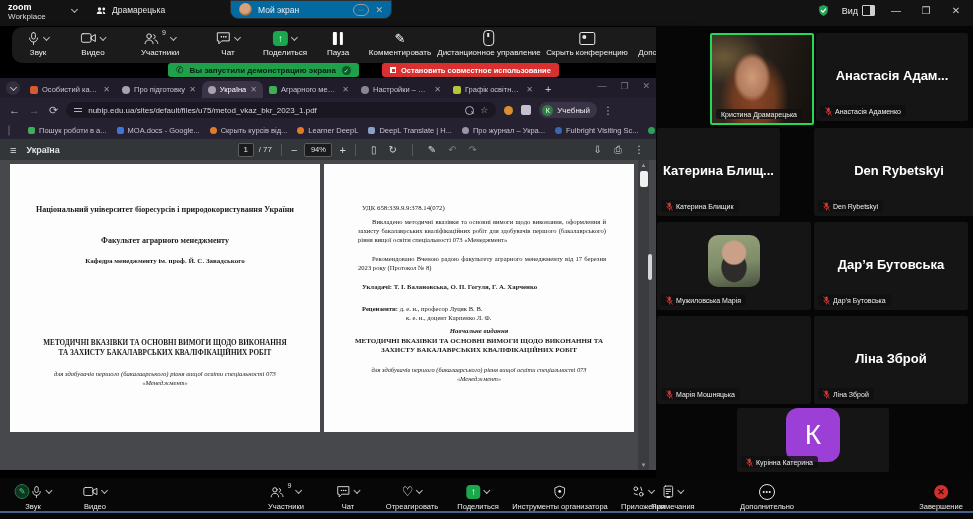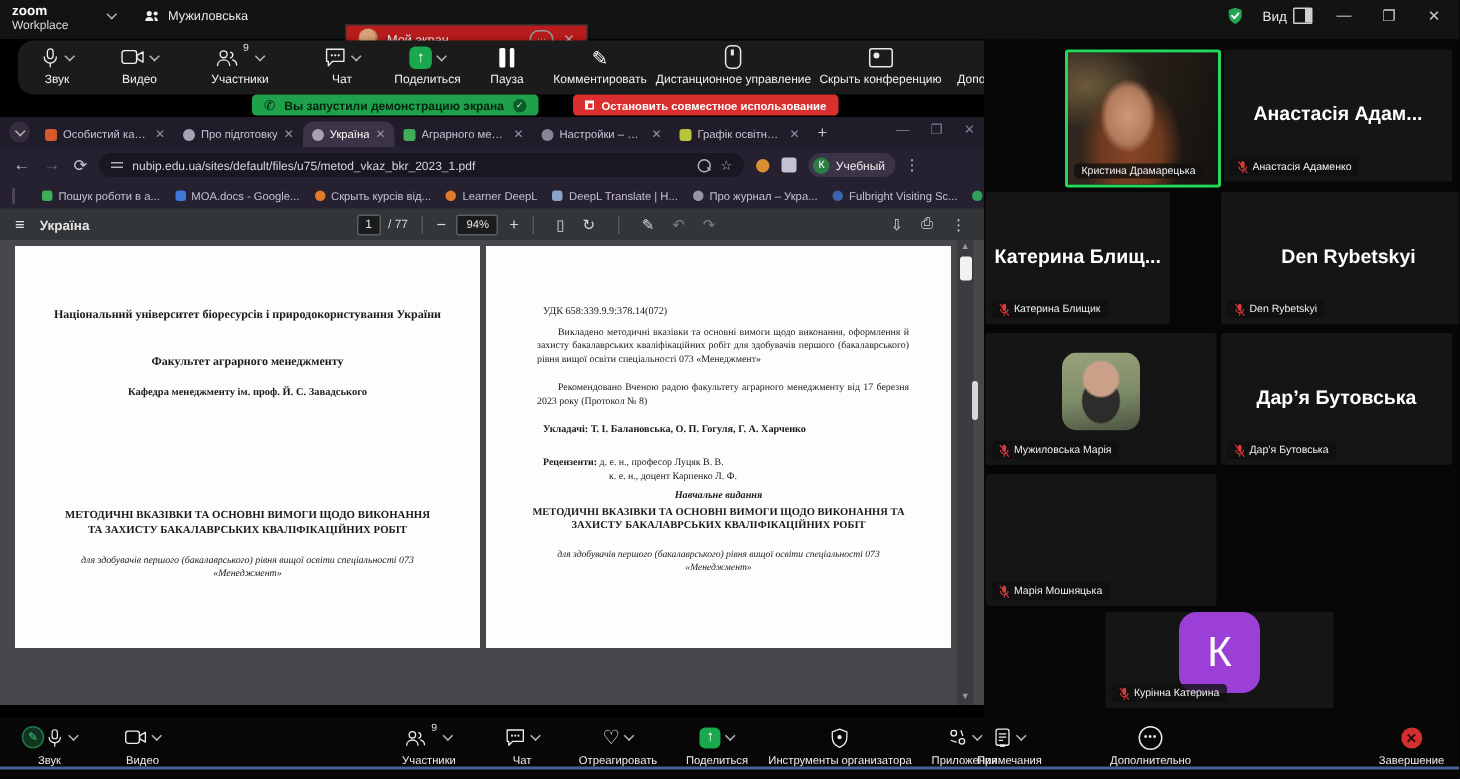--- a/index.html
+++ b/index.html
@@ -6,21 +6,21 @@
   #app{position:relative;width:973px;height:519px;background:#000;overflow:hidden;
        font-family:"Liberation Sans",sans-serif;color:#fff;}
   .abs{position:absolute;}
 
   
   #titlebar{left:0;top:0;width:973px;height:26px;background:#131313;}
   .logo{left:8px;top:2px;line-height:10px;font-size:9px;font-weight:bold;color:#fff;}
   .logo .l2{font-weight:normal;font-size:8px;color:#ddd;}
   .tb-chev{left:72px;top:9px;}
   .meeting-tab{left:96px;top:5px;display:flex;align-items:center;gap:5px;font-size:8.5px;color:#e8e8e8;}
-  #float-win{left:230px;top:16px;width:162px;height:19px;background:#b91c1c;border:1px solid #2e2e2e;
+  #float-win{left:230px;top:0;width:162px;height:19px;background:#0369a1;border:1px solid #2e2e2e;
              border-radius:0 0 8px 8px;display:flex;align-items:center;gap:6px;padding:0 8px;box-sizing:border-box;}
   #float-win .fw-avatar{width:13px;height:13px;border-radius:50%;
       background:radial-gradient(circle at 45% 40%,#d8a27a 0 45%,#6b4a33 80%);}
   #float-win .fw-title{font-size:8.5px;color:#eee;flex:1;}
   .fw-more{width:14px;height:10px;border:1px solid #9a9a9a;border-radius:6px;color:#bbb;font-size:6px;
            display:flex;align-items:center;justify-content:center;letter-spacing:1px;}
   .fw-close{color:#bbb;font-size:9px;}
   #tb-right{right:8px;top:4px;display:flex;align-items:center;gap:12px;}
   #tb-right .view{display:flex;align-items:center;gap:4px;font-size:9px;color:#e8e8e8;}
   .layout-ico{width:11px;height:9px;border:1px solid #cfcfcf;border-radius:1px;position:relative;}
@@ -198,21 +198,21 @@
       <div class="l2">Workplace</div>
     </div>
     <span class="chev tb-chev abs"></span>
     <div class="meeting-tab abs">
       <svg class="wico fillw" width="11" height="9" viewBox="0 0 22 18">
         <circle cx="7" cy="6" r="3.4"></circle>
           <path d="M1.5 16c0-3.2 2.6-5.4 5.5-5.4s5.5 2.2 5.5 5.4z"></path>
         <circle cx="15.5" cy="6" r="2.8"></circle>
           <path d="M13.6 10.8c2.8.2 5 2.3 5 5.2h-4"></path>
       </svg>
-      <span>Мужиловська</span>
+      <span>Драмарецька</span>
     </div>
     <div id="float-win" class="abs">
       <span class="fw-avatar"></span>
       <span class="fw-title">Мой экран</span>
       <span class="fw-more">⋯</span>
       <span class="fw-close">✕</span>
     </div>
     <div id="tb-right" class="abs">
       <svg width="13" height="13" viewBox="0 0 24 24">
         <path d="M12 2l8 3v6c0 5-3.4 9.2-8 11-4.6-1.8-8-6-8-11V5z" fill="#23a455"></path>
@@ -560,20 +560,31 @@
       <div class="tile-label">
         <svg class="micoff" viewBox="0 0 14 18">
             <rect x="4.5" y="1" width="5" height="9" rx="2.5" fill="#d63b3b"></rect>
             <path d="M2 8a5 5 0 0 0 10 0M7 13v4" stroke="#d63b3b" stroke-width="1.6" fill="none"></path>
             <line x1="1" y1="1" x2="13" y2="17" stroke="#d63b3b" stroke-width="1.6"></line>
           </svg>
         <span>Марія Мошняцька</span>
       </div>
     </div>
 
+    <div class="tile" style="left:158px;top:290px;width:154px;height:88px;">
+      <div class="tile-name">Ліна Зброй</div>
+      <div class="tile-label">
+        <svg class="micoff" viewBox="0 0 14 18">
+            <rect x="4.5" y="1" width="5" height="9" rx="2.5" fill="#d63b3b"></rect>
+            <path d="M2 8a5 5 0 0 0 10 0M7 13v4" stroke="#d63b3b" stroke-width="1.6" fill="none"></path>
+            <line x1="1" y1="1" x2="13" y2="17" stroke="#d63b3b" stroke-width="1.6"></line>
+          </svg>
+        <span>Ліна Зброй</span>
+      </div>
+    </div>
 
     <div class="tile" style="left:81px;top:382px;width:152px;height:64px;">
       <div class="letter-avatar">К</div>
       <div class="tile-label">
         <svg class="micoff" viewBox="0 0 14 18">
             <rect x="4.5" y="1" width="5" height="9" rx="2.5" fill="#d63b3b"></rect>
             <path d="M2 8a5 5 0 0 0 10 0M7 13v4" stroke="#d63b3b" stroke-width="1.6" fill="none"></path>
             <line x1="1" y1="1" x2="13" y2="17" stroke="#d63b3b" stroke-width="1.6"></line>
           </svg>
         <span>Курінна Катерина</span>

